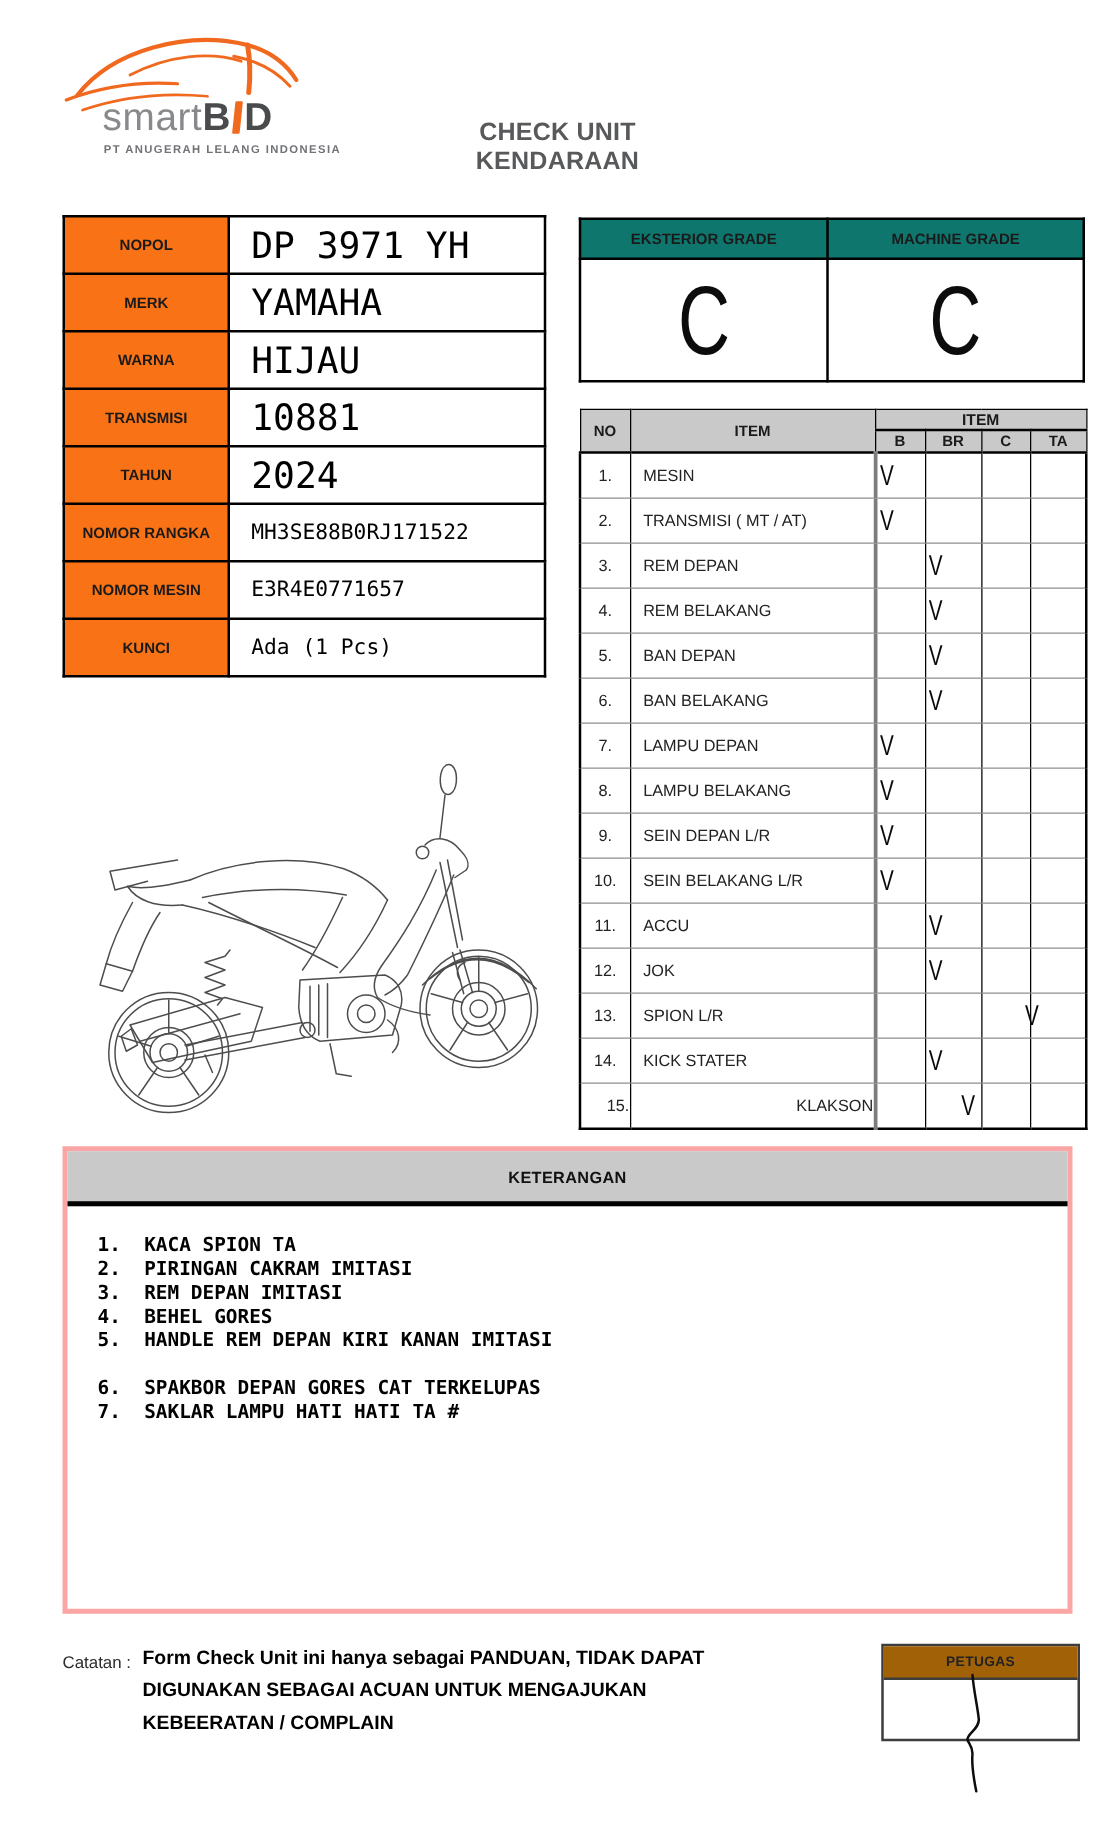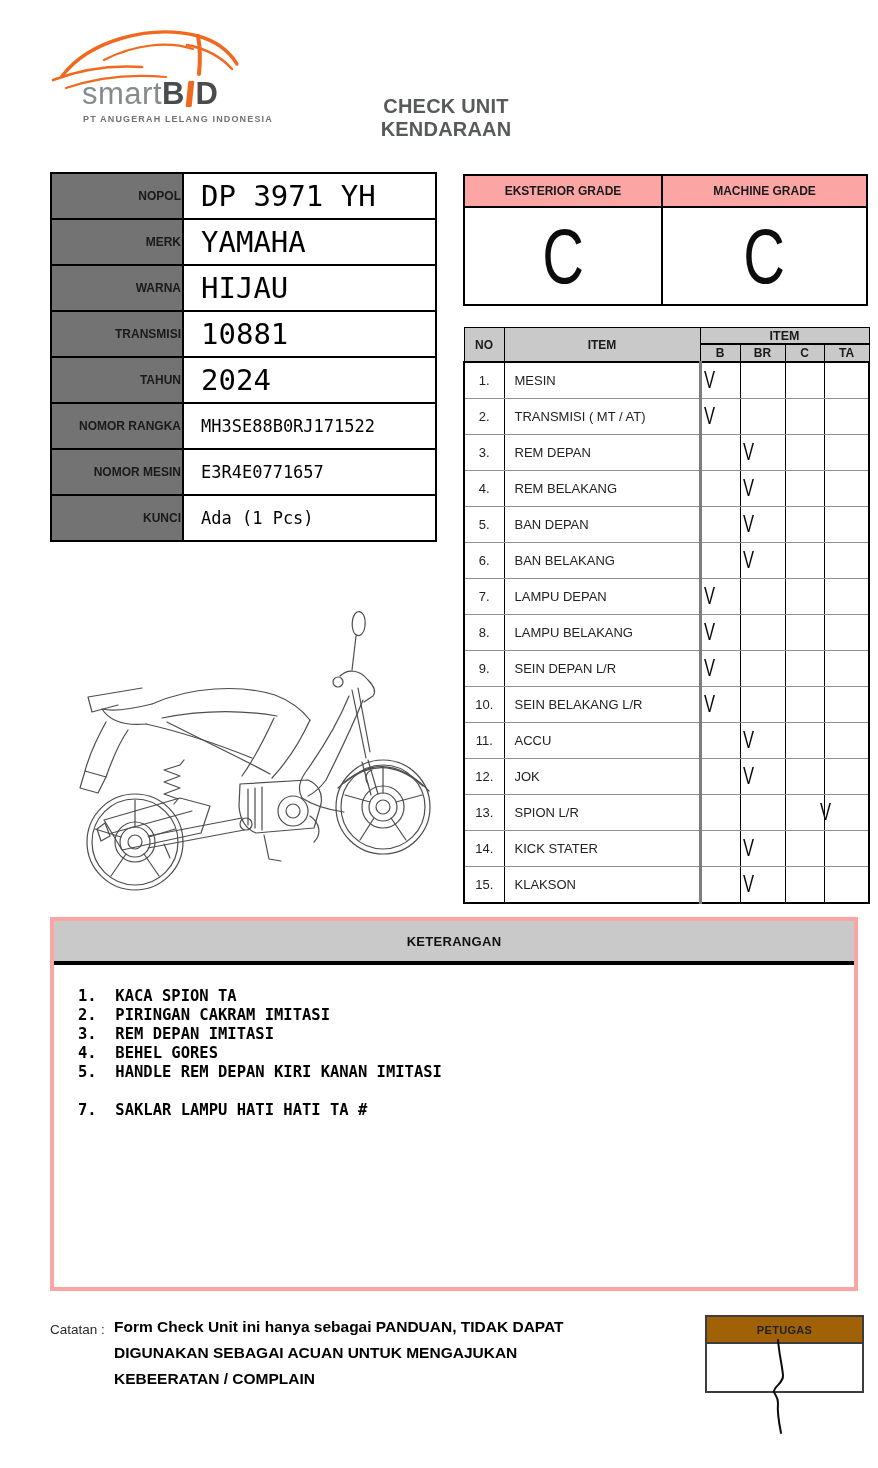--- a/index.html
+++ b/index.html
@@ -16,43 +16,43 @@
              transform:skewX(-6deg);margin:0 2px -3px 3px;border-radius:1px;}
   .logo-sub{position:absolute;left:33px;top:100px;font-size:9px;font-weight:bold;
             color:#707275;letter-spacing:1.15px;white-space:nowrap;}
   .doc-title{position:absolute;left:326px;top:95px;width:240px;text-align:center;
              font-size:20px;font-weight:bold;color:#58595B;letter-spacing:.2px;}
 
   
   .vinfo{position:absolute;left:50px;top:172px;width:387px;border-collapse:collapse;table-layout:fixed;}
   .vinfo td{border:2px solid #000;}
   .vinfo tr{height:46px;}
-  .vinfo .lbl{width:128px;background:#737373;text-align:right;font-size:12px;font-weight:bold;color:#1a1a1a;}
+  .vinfo .lbl{width:128px;background:#f97316;text-align:center;font-size:12px;font-weight:bold;color:#1a1a1a;}
   .vinfo .val{padding-left:17px;font-family:"DejaVu Sans Mono",monospace;font-size:17px;color:#000;}
   .vinfo .val.big{font-size:29px;}
 
   
   .grades{position:absolute;left:463px;top:174px;width:405px;border-collapse:collapse;table-layout:fixed;}
   .grades td{border:2px solid #000;text-align:center;}
-  .grades .ghead{height:28px;background:#fca5a5;font-size:12px;font-weight:bold;color:#1a1a1a;}
+  .grades .ghead{height:28px;background:#0f766e;font-size:12px;font-weight:bold;color:#1a1a1a;}
   .grades .gval{height:94px;font-size:78px;color:#0c0c0c;}
   .grades .gval span{display:inline-block;transform:scaleX(.74);}
 
   
   .fisik-heading{position:absolute;left:466px;top:305px;font-size:14px;font-weight:normal;color:#000000;margin-top:39px;}
   .fisik{position:absolute;left:463px;top:327px;width:405px;border-collapse:collapse;table-layout:fixed;border-radius:25px;}
   .fisik th{background:#C9C9C9;border:1.5px solid #000;font-size:12px;color:#1a1a1a;padding:0;}
   .fisik thead .group{height:15px;font-size:12.5px;}
   .fisik thead .sub th{height:16px;}
   .fisik thead th{border-bottom:2px solid #000;}
   .fisik td{border-left:1px solid #000;border-right:1px solid #000;
             border-top:1px solid #8f8f8f;border-bottom:1px solid #8f8f8f;height:35px;padding:0;}
   .fisik tr td:first-child{border-left:2px solid #000;}
   .fisik tr td:last-child{border-right:2px solid #000;}
-  .fisik tbody tr:last-child td{border-bottom:2px solid #000;}
+  .fisik tbody tr:last-child td{border-bottom:2px solid #000;text-align:right;}
   .fisik td.c-b{border-left:3px solid #7d7d7d;}
   .fisik .no{text-align:center;font-size:13px;color:#222;}
   .fisik .item{padding-left:10px;font-size:13px;color:#222;}
   .fisik .status{text-align:left;vertical-align:middle;}
   .check{display:inline-block;font-size:23px;font-weight:400;color:#0a0a0a;
          transform:scaleX(.72);transform-origin:0 50%;margin-left:2px;line-height:1;}
   .check.offset{margin-left:-5px;}
 
   
   .moto{position:absolute;left:52px;top:592px;}
@@ -363,20 +363,21 @@
 
   <div class="ket">
     <div class="ket-head">KETERANGAN</div>
     <div class="ket-body" id="ket-body">
         <div class="ket-line">1.  KACA SPION TA</div>
         <div class="ket-line">2.  PIRINGAN CAKRAM IMITASI</div>
         <div class="ket-line">3.  REM DEPAN IMITASI</div>
         <div class="ket-line">4.  BEHEL GORES</div>
         <div class="ket-line">5.  HANDLE REM DEPAN KIRI KANAN IMITASI</div>
         <div class="ket-line"> </div>
+        <div class="ket-line">6.  SPAKBOR DEPAN GORES CAT TERKELUPAS</div>
         <div class="ket-line">7.  SAKLAR LAMPU HATI HATI TA #</div>
       </div>
   </div>
 
   <div class="note-label">Catatan :</div>
   <div class="note-lines" id="note-lines">
       <div>Form Check Unit ini hanya sebagai PANDUAN, TIDAK DAPAT</div>
       <div>DIGUNAKAN SEBAGAI ACUAN UNTUK MENGAJUKAN</div>
       <div>KEBEERATAN / COMPLAIN</div>
     </div>

